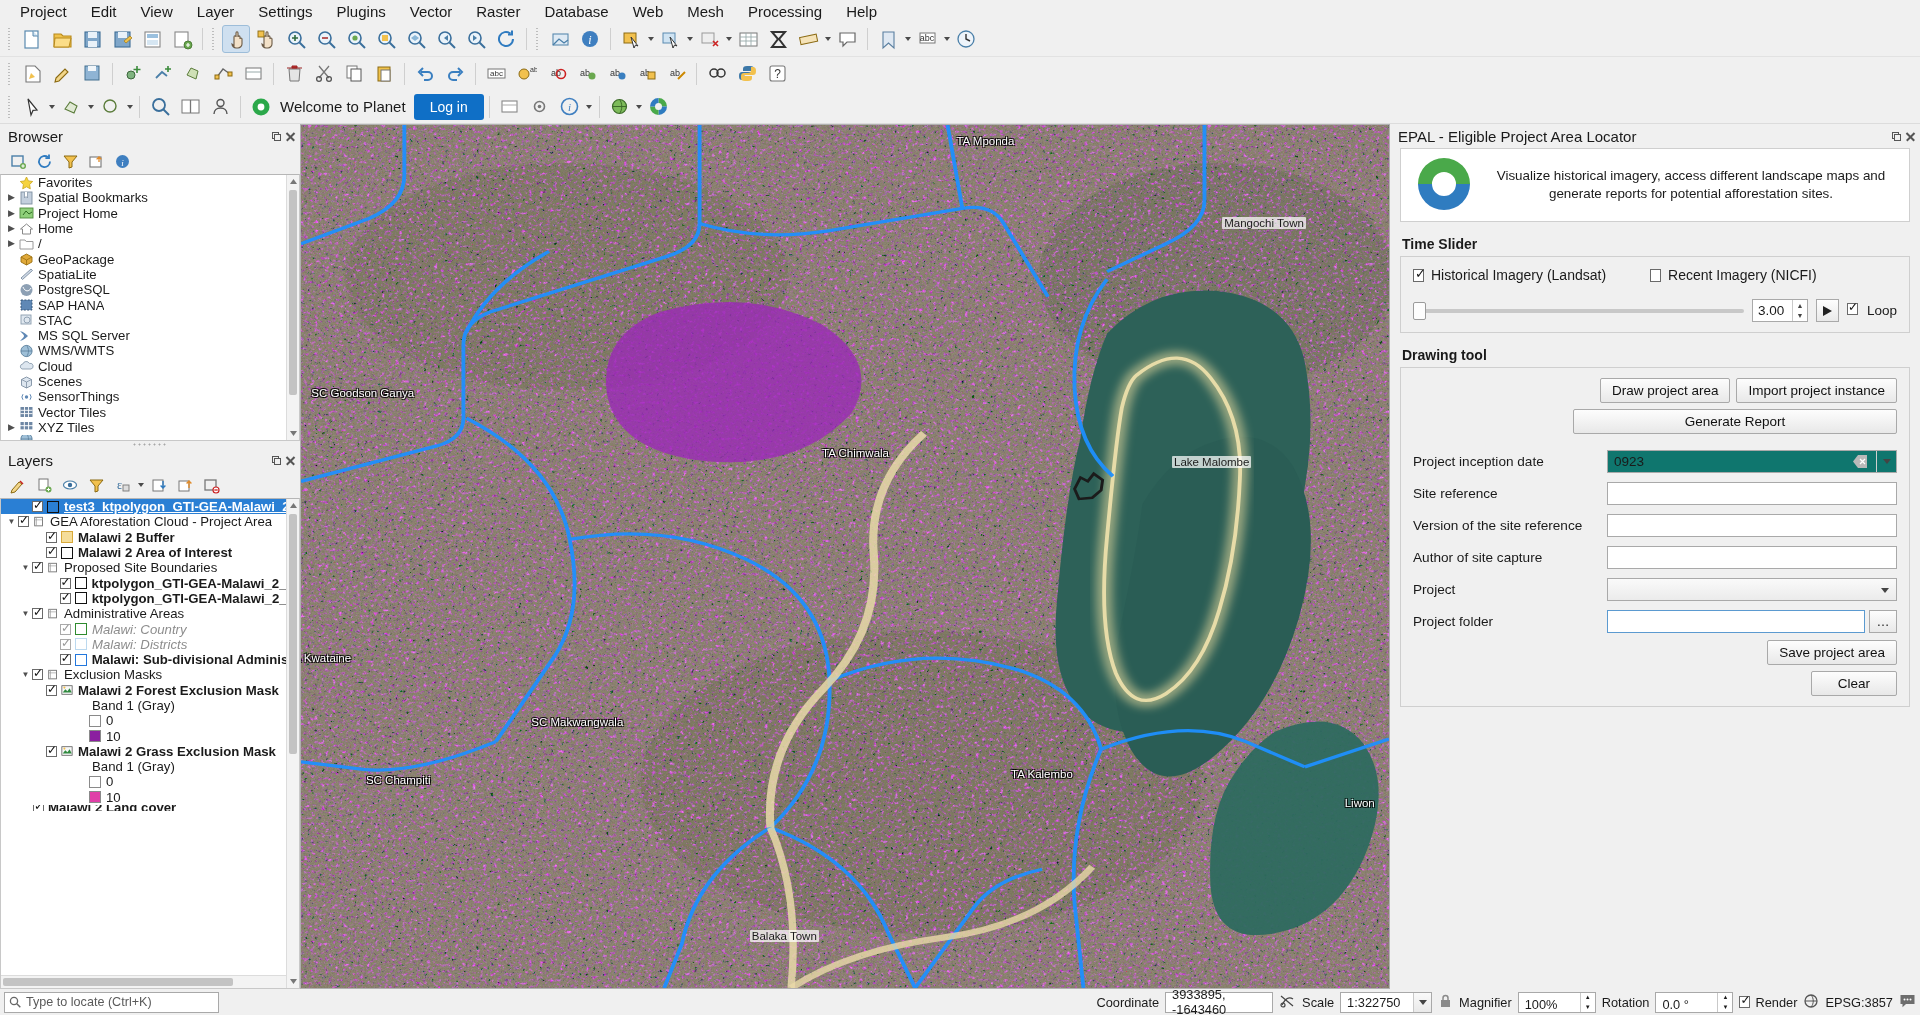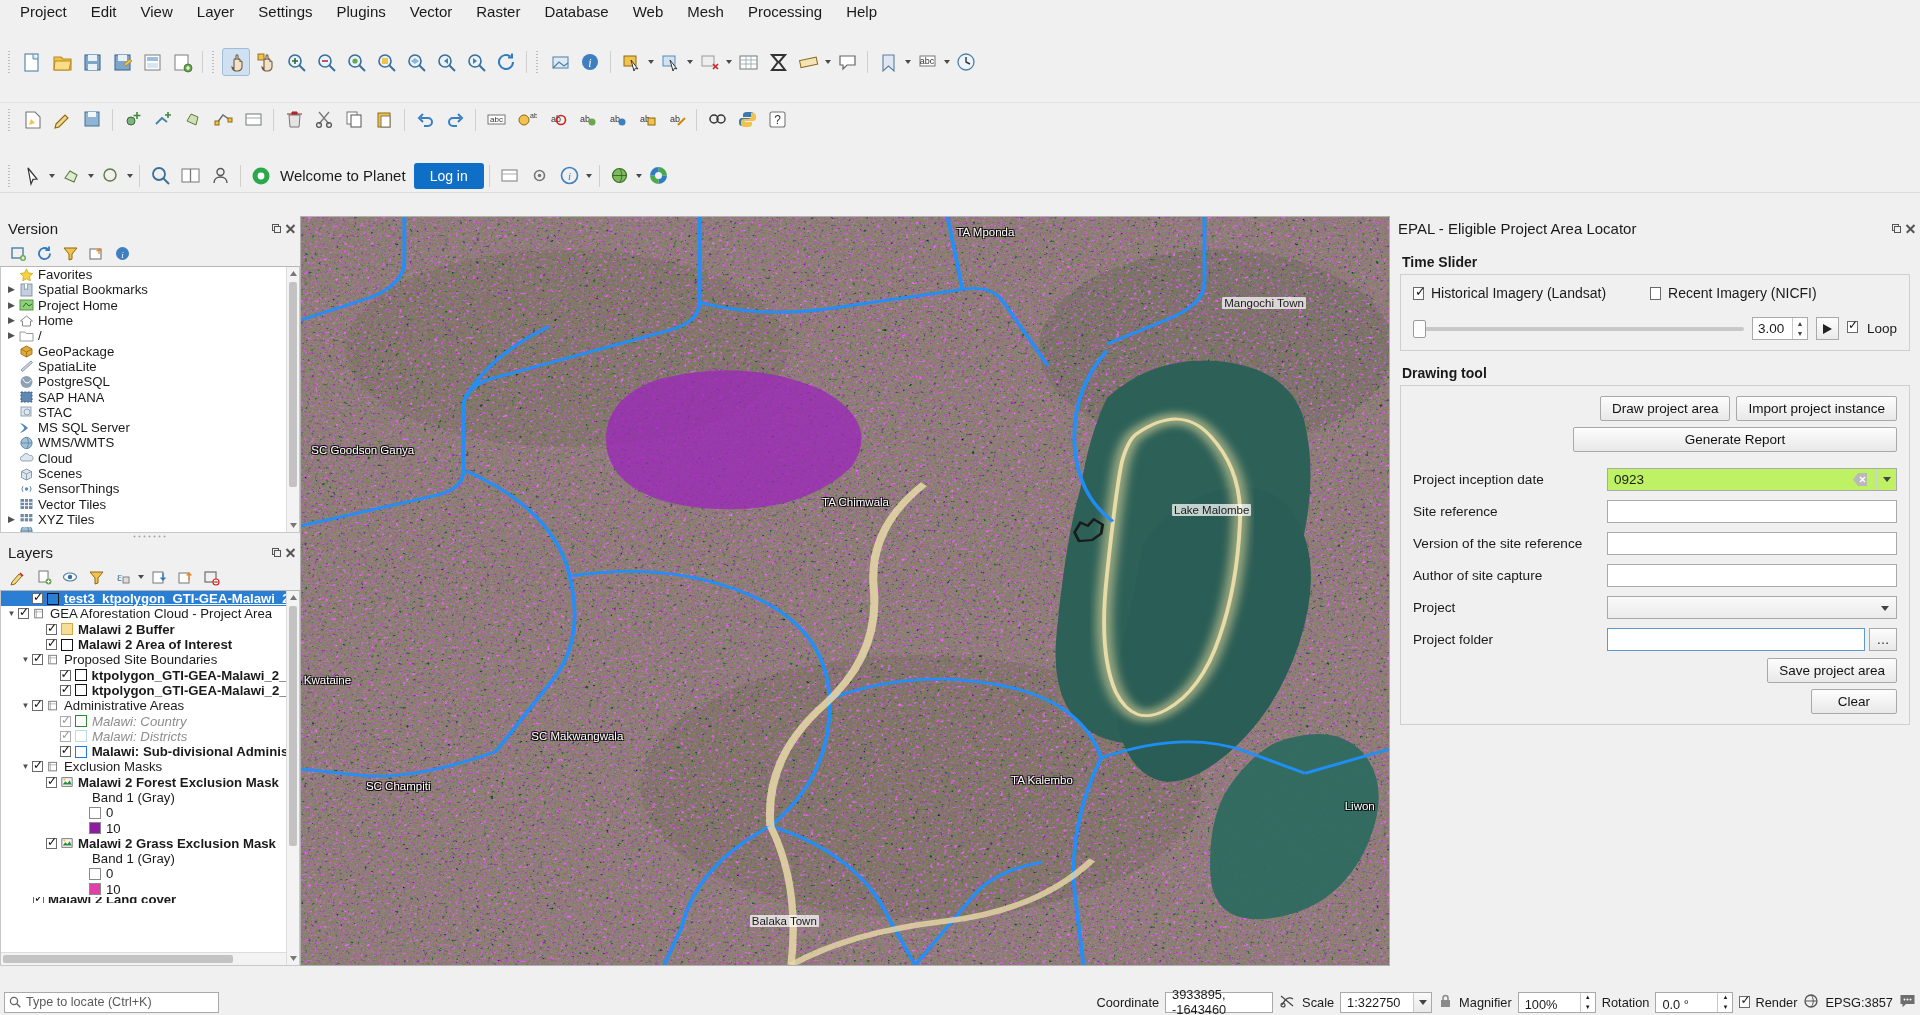--- a/index.html
+++ b/index.html
@@ -5,21 +5,21 @@
   * { box-sizing: border-box; }
   html, body {
     margin: 0; padding: 0;
     width: 1920px; height: 1015px;
     overflow: hidden;
     font-family: "Liberation Sans", sans-serif;
     font-size: 14px;
     color: #1a1a1a;
     background: #f0f0f0;
   }
-  #app { width: 1920px; height: 1015px; display: flex; flex-direction: column; background:#f0f0f0;gap:23px; }
+  #app { width: 1920px; height: 1015px; display: flex; flex-direction: column; background:#f0f0f0; }
 
   
   .menubar { height: 22px; display:flex; align-items:center; padding-left:8px; background:#f0f0f0; flex:0 0 22px; }
   .menubar .mi { padding: 2px 12px; font-size: 15px; color:#1a1a1a; white-space:nowrap; cursor:default; }
 
   
   .toolbar { display:flex; align-items:center; height:34px; background:#f0f0f0; flex:0 0 34px; padding-left:4px; }
   .tb-row2 { border-top:1px solid #e2e2e2; }
   .grip { width:7px; height:22px; margin:0 3px; background:
      repeating-linear-gradient(to bottom, #b0b0b0 0 1px, transparent 1px 3px);
@@ -113,21 +113,21 @@
          padding:4px 11px; border-radius:2px; cursor:pointer; color:#111;}
   .btnrow { display:flex; justify-content:flex-end; gap:6px; }
   .form { margin-top:14px; }
   .frow { display:flex; align-items:center; height:26px; margin-bottom:6px;}
   .flabel { width:194px; font-size:13.6px; flex:0 0 194px;}
   .finput { flex:1; height:23px; border:1px solid #a9a9a9; background:#fff; font-size:13.5px; padding:0 6px; display:flex; align-items:center;}
   .finput.focus { border:1.5px solid #5b9ad0; }
   .combo { flex:1; height:23px; border:1px solid #a9a9a9; background:linear-gradient(#fafafa,#ebebeb); position:relative;}
   .combo .cv { position:absolute; left:6px; top:2px; font-size:13.5px;}
   .combo .ar { position:absolute; right:7px; top:9px; border-left:4px solid transparent; border-right:4px solid transparent; border-top:5px solid #444;}
-  .dateinput { flex:1; height:23px; border:1px solid #a9a9a9; background:#bef264; position:relative; display:flex; align-items:center; padding:0 6px; font-size:13.5px;}
+  .dateinput { flex:1; height:23px; border:1px solid #a9a9a9; background:#0f766e; position:relative; display:flex; align-items:center; padding:0 6px; font-size:13.5px;}
   .dateinput .clr { position:absolute; right:28px; top:4px; width:15px; height:14px;}
   .dateinput .ar { position:absolute; right:0; top:0; bottom:0; width:20px; border-left:1px solid #cfcfcf; display:flex; align-items:center; justify-content:center;}
   .dots { width:28px; height:23px; border:1px solid #a9a9a9; background:linear-gradient(#fdfdfd,#e8e8e8); margin-left:4px; display:flex; align-items:center; justify-content:center; font-size:13px;}
 
   
   .statusbar { height:26px; flex:0 0 26px; display:flex; align-items:center; background:#f0f0f0; padding:0 4px; gap:6px; }
   .locate { display:flex; align-items:center; width:215px; height:21px; border:1px solid #a9a9a9; background:#fff; padding:0 4px; gap:5px; font-size:12.6px; color:#5a5a5a;}
   .sb-label { font-size:12.8px; }
   .sb-field { height:21px; border:1px solid #a9a9a9; background:#fff; display:flex; align-items:center; padding:0 6px; font-size:12.8px;}
   .sb-combo { height:21px; border:1px solid #a9a9a9; background:#fff; display:flex; align-items:center; font-size:12.8px; position:relative;}
@@ -586,21 +586,21 @@
           <path d="M2 10.5A8.5 8.5 0 0 1 10.5 2v5A3.5 3.5 0 0 0 7 10.5z" fill="#2f7cc0"></path>
         </svg>
     </div>
   </div>
 
   <div class="body">
 
     <div class="leftdock">
 
       <div class="panel-head">
-        <div class="panel-title">Version</div>
+        <div class="panel-title">Browser</div>
         <div class="panel-btns">
           <div class="pb float"></div>
           <div class="pb close"></div>
         </div>
       </div>
       <div class="panel-toolbar">
         <div class="ptb">
             <svg width="17" height="17" viewBox="0 0 17 17">
               <rect x="2" y="3" width="11" height="10" fill="none" stroke="#4a7fa8" stroke-width="1.4"></rect>
               <circle cx="13" cy="13" r="3" fill="#6aa84f"></circle>
@@ -1184,20 +1184,31 @@
     <div class="rightdock">
       <div class="rd-head">
         <div class="panel-title">EPAL - Eligible Project Area Locator</div>
         <div class="panel-btns">
           <div class="pb float"></div>
           <div class="pb close"></div>
         </div>
       </div>
       <div class="rd-body">
 
+        <div class="rd-banner">
+          <div>
+            <svg width="58" height="58" viewBox="0 0 58 58">
+              <path d="M29 3a26 26 0 0 1 26 26H41a12 12 0 0 0-12-12z" fill="#4aa94a"></path>
+              <path d="M55 29a26 26 0 0 1-26 26V41a12 12 0 0 0 12-12z" fill="#2f7cc0"></path>
+              <path d="M29 55A26 26 0 0 1 3 29h14a12 12 0 0 0 12 12z" fill="#2f7cc0"></path>
+              <path d="M3 29A26 26 0 0 1 29 3v14a12 12 0 0 0-12 12z" fill="#4aa94a"></path>
+            </svg>
+          </div>
+          <div class="txt">Visualize historical imagery, access different landscape maps and generate reports for potential afforestation sites.</div>
+        </div>
 
         <div class="grp-title">Time Slider</div>
         <div class="grp-box">
           <div class="chkline">
             <div class="chkitem">
               <span class="cb on"></span>
               <span>Historical Imagery (Landsat)</span>
             </div>
             <div class="chkitem">
               <span class="cb"></span>

